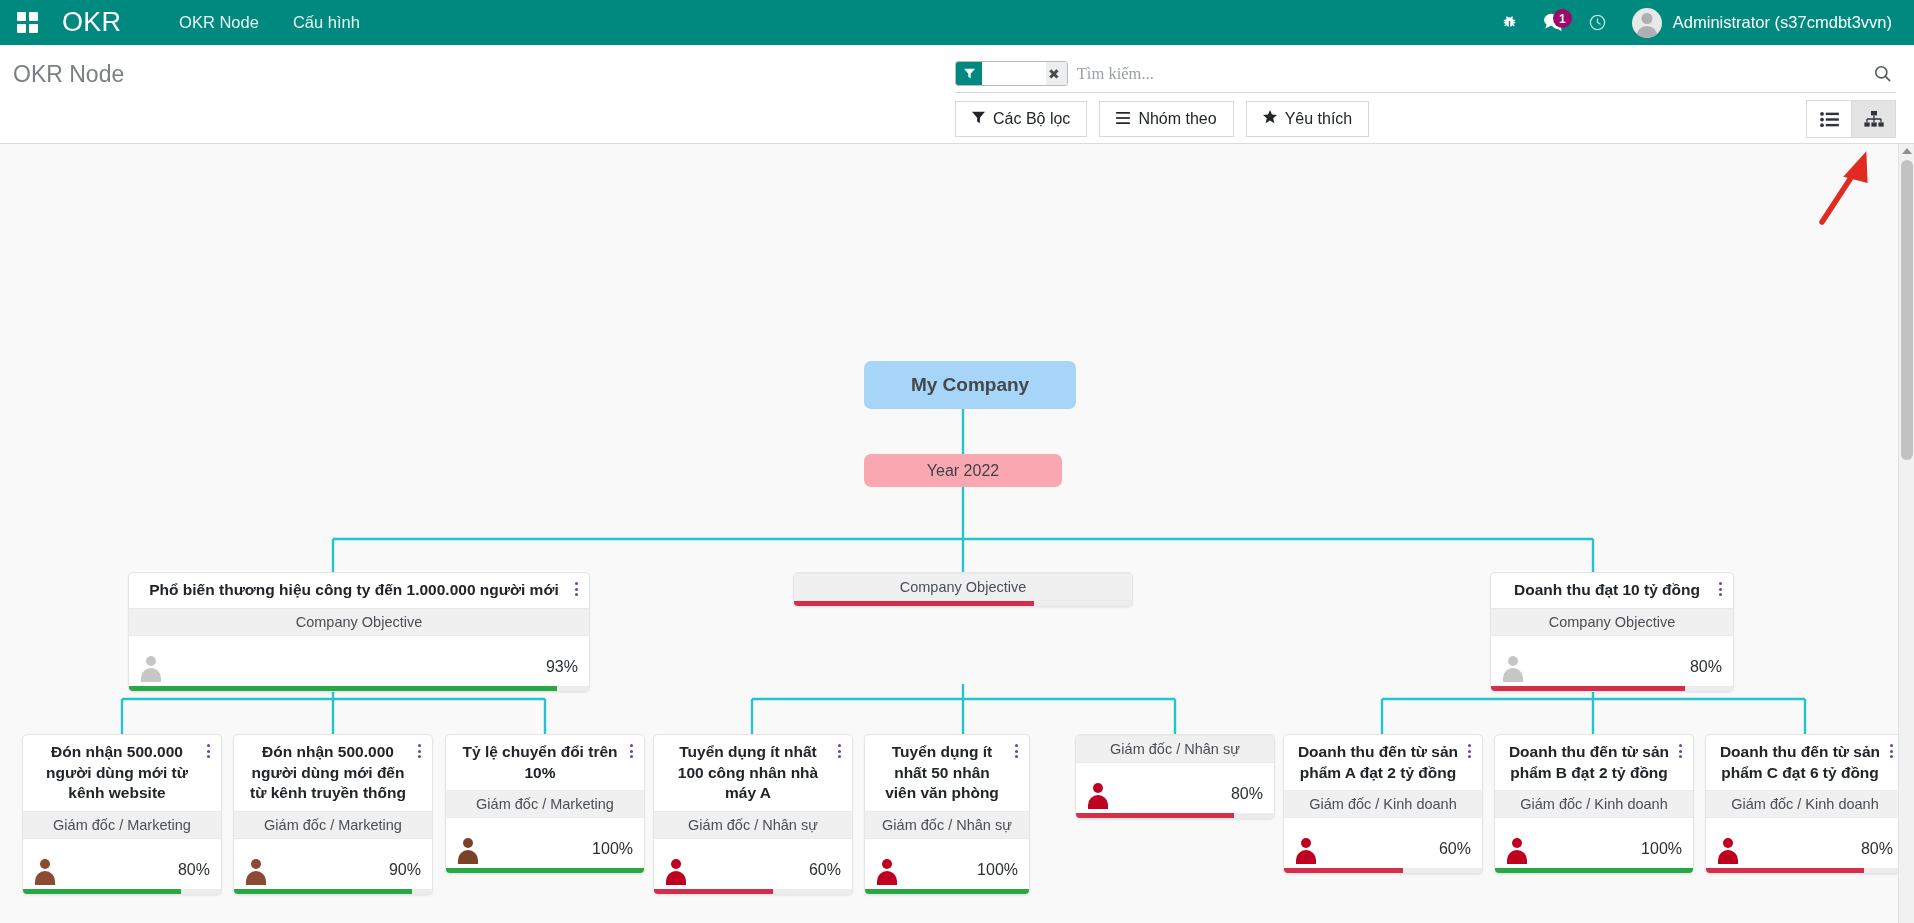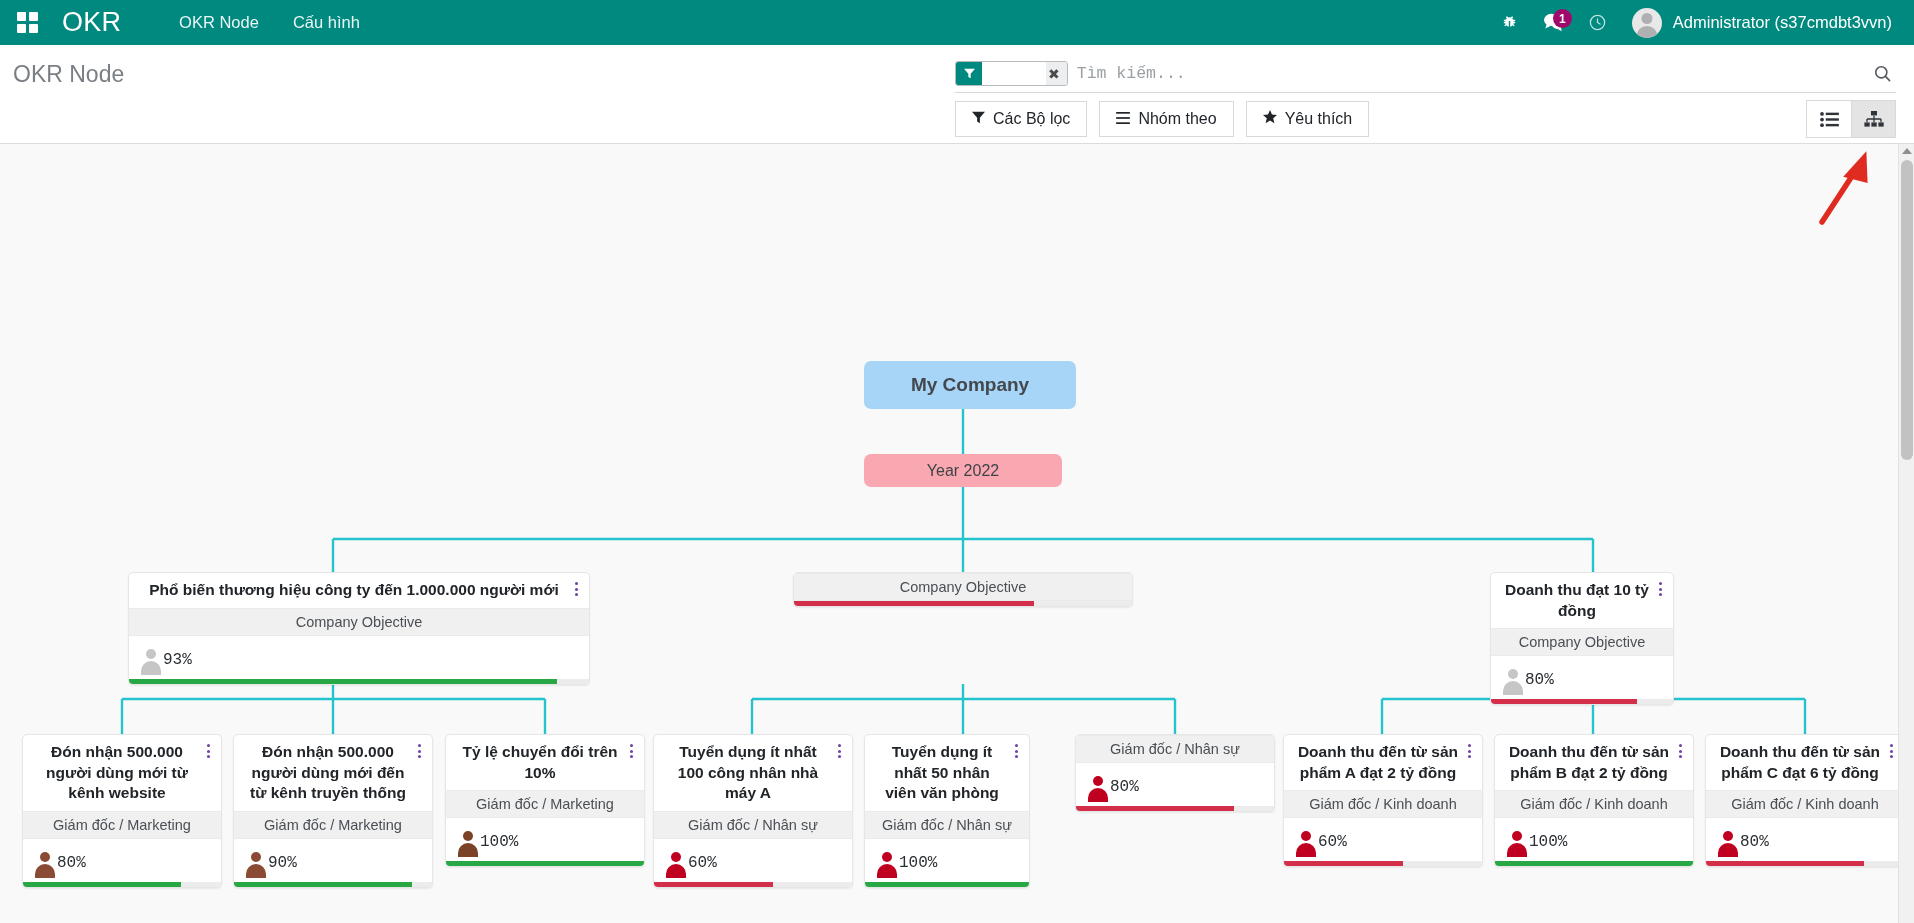--- a/index.html
+++ b/index.html
@@ -90,21 +90,21 @@
     background: #eceef0; color: #0369a1; display: flex; align-items: center;
     padding: 0 6px 0 0; white-space: nowrap; margin-top: 35px;
   }
   .facet-close {
     background: #eceef0; color: #4b4b4b; display: flex; align-items: center;
     padding: 0 7px 0 2px; cursor: pointer; font-size: 14px;
   }
   .search-input {
     border: none; outline: none; flex: 1; height: 28px;
     font-size: 16.5px; color: #b91c1c; padding-left: 9px; background: transparent;
-    font-family: Liberation Mono, monospace;
+    font-family: Liberation Serif, serif;
   }
   .search-input::placeholder { color: #9aa0a4; }
   .search-mag { color: #62686d; cursor: pointer; padding: 0 4px; display:flex; align-items:center; }
 
   .btn-row {
     position: absolute; left: 955px; right: 18px; top: 55px;
     display: flex; align-items: center;
   }
   .cp-btn {
     display: flex; align-items: center; gap: 8px;
@@ -166,22 +166,22 @@
     position: absolute; right: 7px; top: 8px; width: 12px; height: 16px;
     display: flex; flex-direction: column; align-items: center; justify-content: center;
     gap: 2.5px; cursor: pointer;
   }
   .kebab i { width: 3px; height: 3px; border-radius: 50%; background: #6f42a8; display: block; }
   .card-sub {
     background: #f0f0f0; border-top: 1px solid #eaeaea; border-bottom: 1px solid #eaeaea;
     font-size: 14.5px; color: #4a4f55; text-align: center; padding: 5px 6px;
   }
   .card-foot {
-    display: flex; align-items: center; justify-content: flex-start;
-    padding: 12px 11px 7px 10px; min-height: 34px; font-family: Liberation Mono, monospace;
+    display: flex; align-items: center; justify-content: space-between;
+    padding: 19px 11px 7px 10px; min-height: 34px;
   }
   .card-pct { font-size: 16px; color: #2b2f33; }
   .av { width: 24px; height: 24px; position: relative; flex: none; }
   .av.gray::before, .av.gray::after { background: #c6c6c6; }
   .av::before {
     content:''; position:absolute; left:50%; top:1px; width:10px; height:10px;
     border-radius:50%; transform:translateX(-50%);
   }
   .av::after {
     content:''; position:absolute; left:50%; top:13px; width:20px; height:14px;
@@ -374,21 +374,21 @@
 
   <div class="node" style="left:793px; top:428px; width:340px;">
     <div class="card">
       <div class="card-sub">Company Objective</div>
       <div class="progress">
           <span style="width:71%; background:#d32f4b;"></span>
         </div>
     </div>
   </div>
 
-  <div class="node" style="left:1490px; top:428px; width:184px;">
+  <div class="node" style="left:1490px; top:428px; width:244px;">
     <div class="card">
       <div class="card-title">Doanh thu đạt 10 tỷ đồng
         <span class="kebab">
             <i></i>
             <i></i>
             <i></i>
           </span>
       </div>
       <div class="card-sub">Company Objective</div>
       <div class="card-foot">

